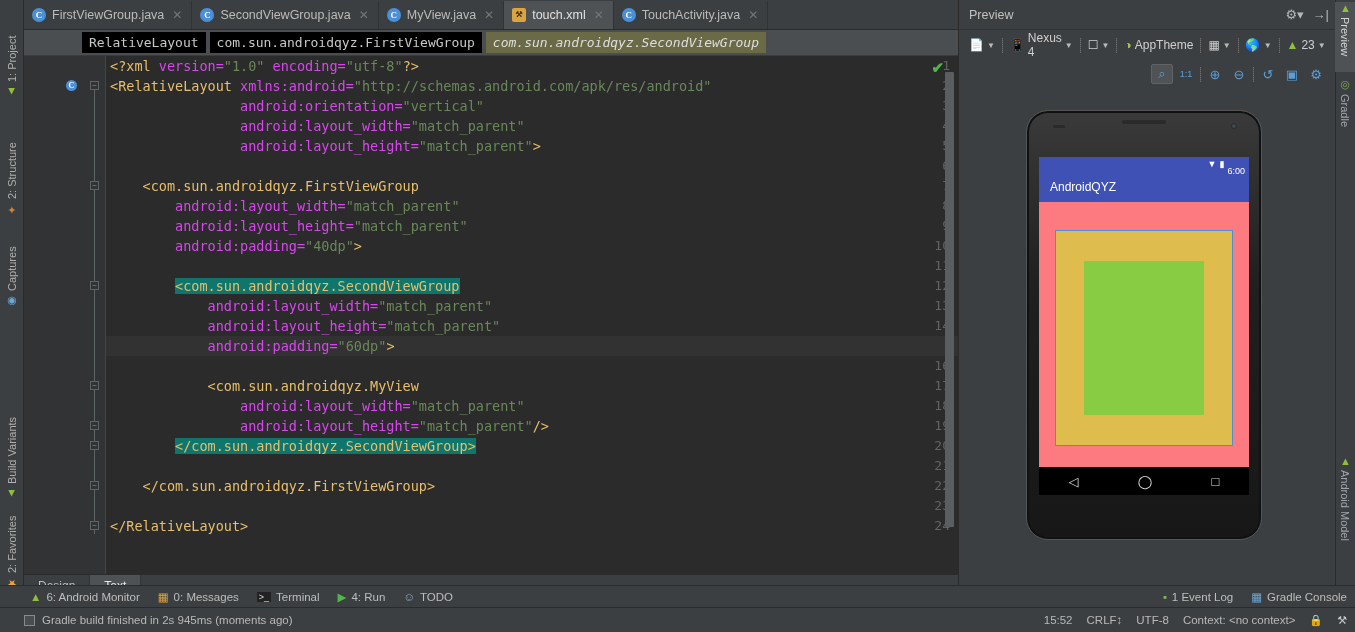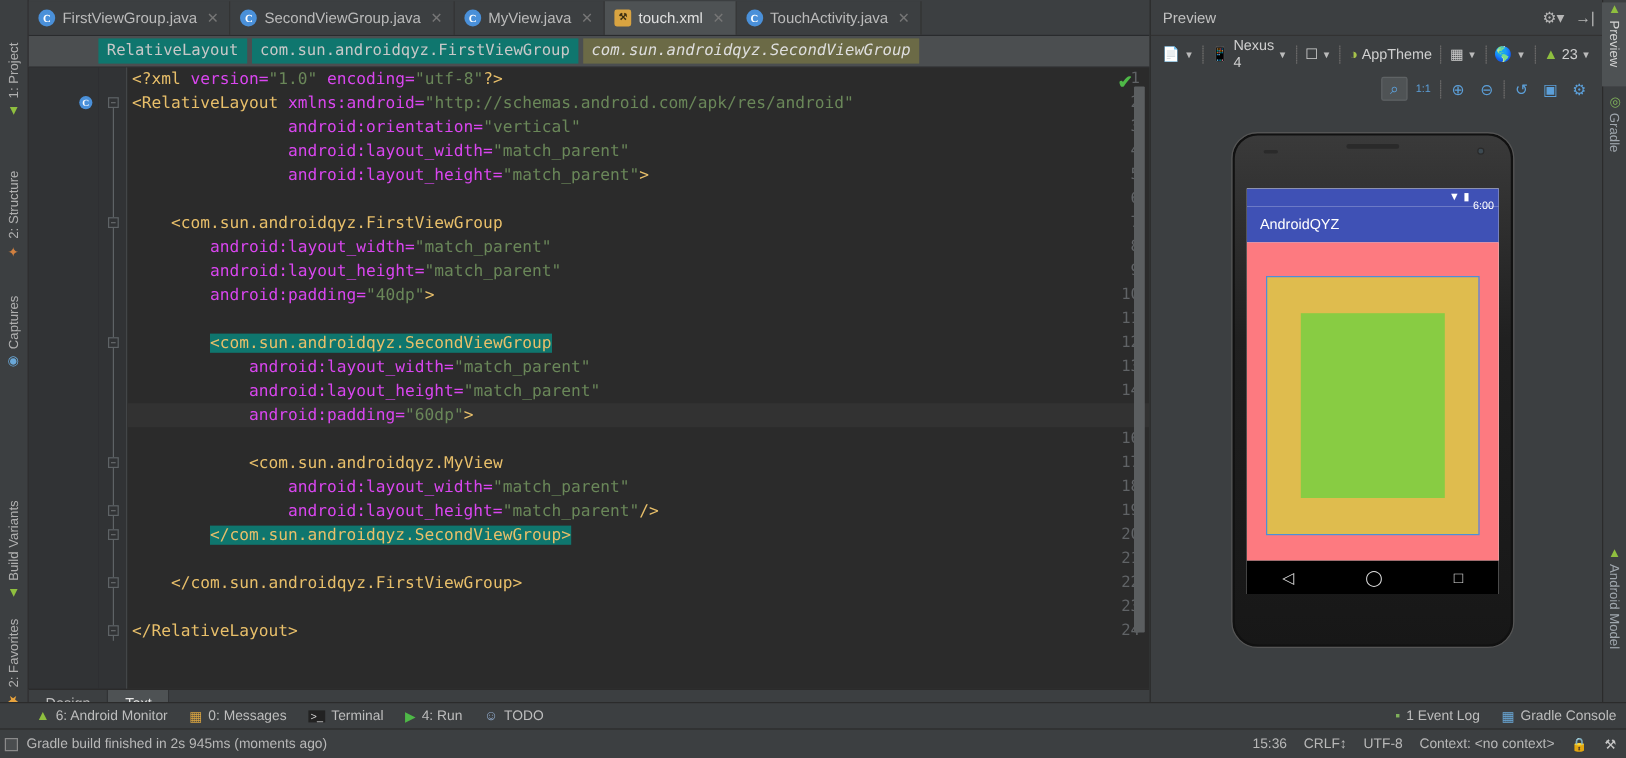--- a/index.html
+++ b/index.html
@@ -66,21 +66,21 @@
     color:#3a2d10; font-size:8px; font-weight:bold;
     text-align:center; line-height:14px;
   }
   
   #breadcrumbs {
     height:26px; background:#4b4e50; display:flex; align-items:center;
     padding-left:58px; gap:4px; border-bottom:1px solid #3a3c3e;
   }
   .crumb {
     font-family:"DejaVu Sans Mono", monospace; font-size:13px;
-    padding:3px 7px; color:#c8c8c8; background:#0f766e; cursor:pointer;
+    padding:3px 7px; color:#c8c8c8; background:#000000; cursor:pointer;
     white-space:nowrap;
   }
   .crumb.hl { background:#6b6a46; color:#dedede;font-style:italic; }
   
   #code-area {
     position:relative; height:518px; background:#2b2b2b;
     overflow:hidden;
   }
   #gutter {
     position:absolute; left:0; top:0; width:58px; height:100%;
@@ -241,21 +241,21 @@
     display:flex; align-items:center; padding-left:30px; gap:18px;
   }
   .tw { display:flex; align-items:center; gap:5px; font-size:11.5px;
         color:#bdbdbd; cursor:pointer; }
   #tool-bar-right {
     position:absolute; right:8px; display:flex; gap:18px; align-items:center;
   }
   #status-bar {
     position:absolute; left:0; bottom:0; width:1355px; height:25px;
     background:#3c3f41; border-top:1px solid #2b2b2b;
-    display:flex; align-items:center; padding-left:4px; font-size:11.5px;
+    display:flex; align-items:center; padding-left:24px; font-size:11.5px;
     color:#b8b8b8;
   }
   #sb-left { display:flex; align-items:center; gap:7px; }
   #sb-box {
     width:11px; height:11px; border:1px solid #8a8a8a; background:#4a4d4f;
   }
   #sb-right {
     position:absolute; right:8px; display:flex; align-items:center; gap:14px;
   }
   .lock { font-size:11px; color:#c8c8c8; }
@@ -523,20 +523,20 @@
     </span>
   </span>
 </div>
 
 <div id="status-bar">
   <span id="sb-left">
     <span id="sb-box"></span>
     <span>Gradle build finished in 2s 945ms (moments ago)</span>
   </span>
   <span id="sb-right">
-    <span>15:36</span>
+    <span>15:52</span>
     <span><span>CRLF</span>↕</span>
     <span>UTF-8</span>
     <span>Context: &lt;no context&gt;</span>
     <span class="lock">🔒</span>
     <span class="lock">⚒</span>
   </span>
 </div>
 
 </body></html>

